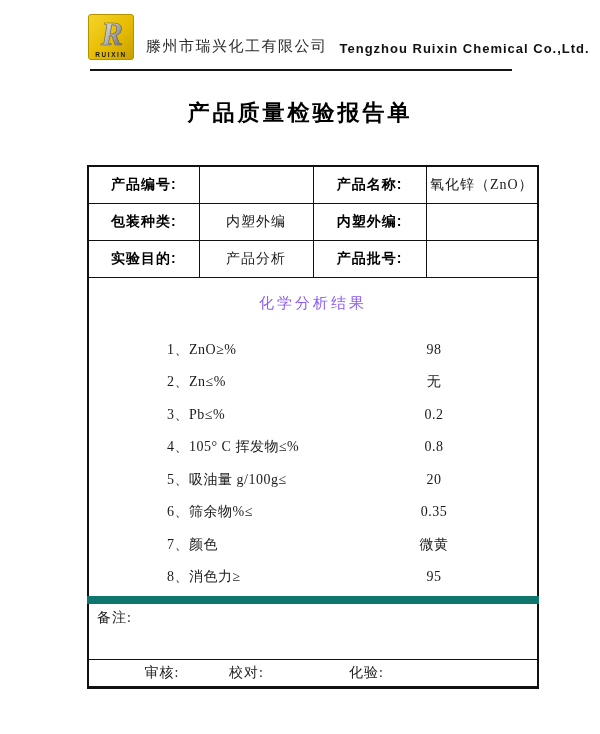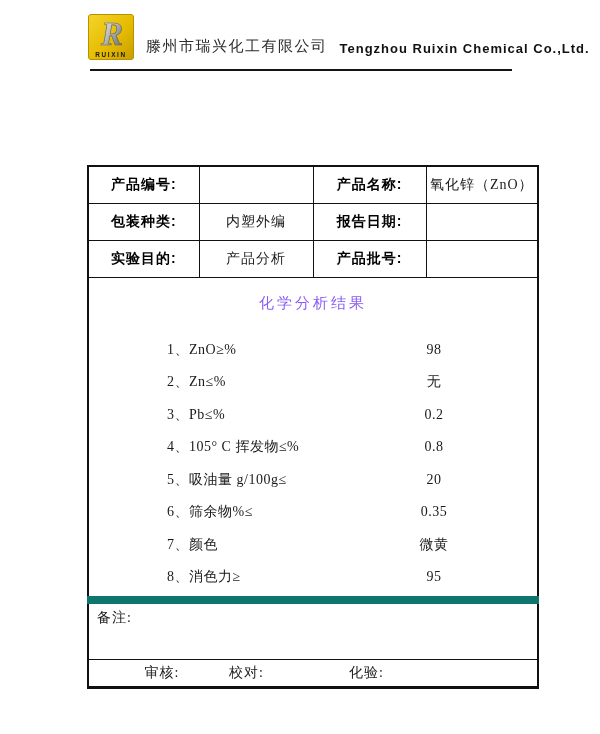--- a/index.html
+++ b/index.html
@@ -93,40 +93,41 @@
       </defs>
       <rect x="0.5" y="0.5" width="45" height="45" rx="2.5" fill="url(#gold)" stroke="#b59300" stroke-width="1"></rect>
       <text x="24" y="31" font-size="33" font-style="italic" font-weight="bold" text-anchor="middle" fill="url(#silver)" stroke="#5f5f5f" stroke-width="0.6" font-family="serif">R</text>
       <text x="23" y="42.5" font-size="6.4" font-weight="bold" text-anchor="middle" fill="#161616" letter-spacing="1.6" font-family="sans-serif">RUIXIN</text>
     </svg>
     <div class="company-cn">滕州市瑞兴化工有限公司</div>
     <div class="company-en">Tengzhou Ruixin Chemical Co.,Ltd.</div>
   </div>
   <div class="header-line"></div>
 
+  <div class="doc-title">产品质量检验报告单</div>
 
   <table class="report">
     <colgroup>
         <col class="col1">
         <col class="col2">
         <col class="col3">
         <col class="col4">
       </colgroup>
 
     <tbody>
         <tr class="info-row">
       <td class="lbl">产品编号:</td>
       <td class="val"></td>
       <td class="lbl">产品名称:</td>
       <td class="val">氧化锌（ZnO）</td>
     </tr>
     <tr class="info-row">
       <td class="lbl">包装种类:</td>
       <td class="val">内塑外编</td>
-      <td class="lbl">报告日期:</td>
+      <td class="lbl">内塑外编:</td>
       <td class="val"></td>
     </tr>
     <tr class="info-row">
       <td class="lbl">实验目的:</td>
       <td class="val">产品分析</td>
       <td class="lbl">产品批号:</td>
       <td class="val"></td>
     </tr>
 
     <tr class="analysis-row">

